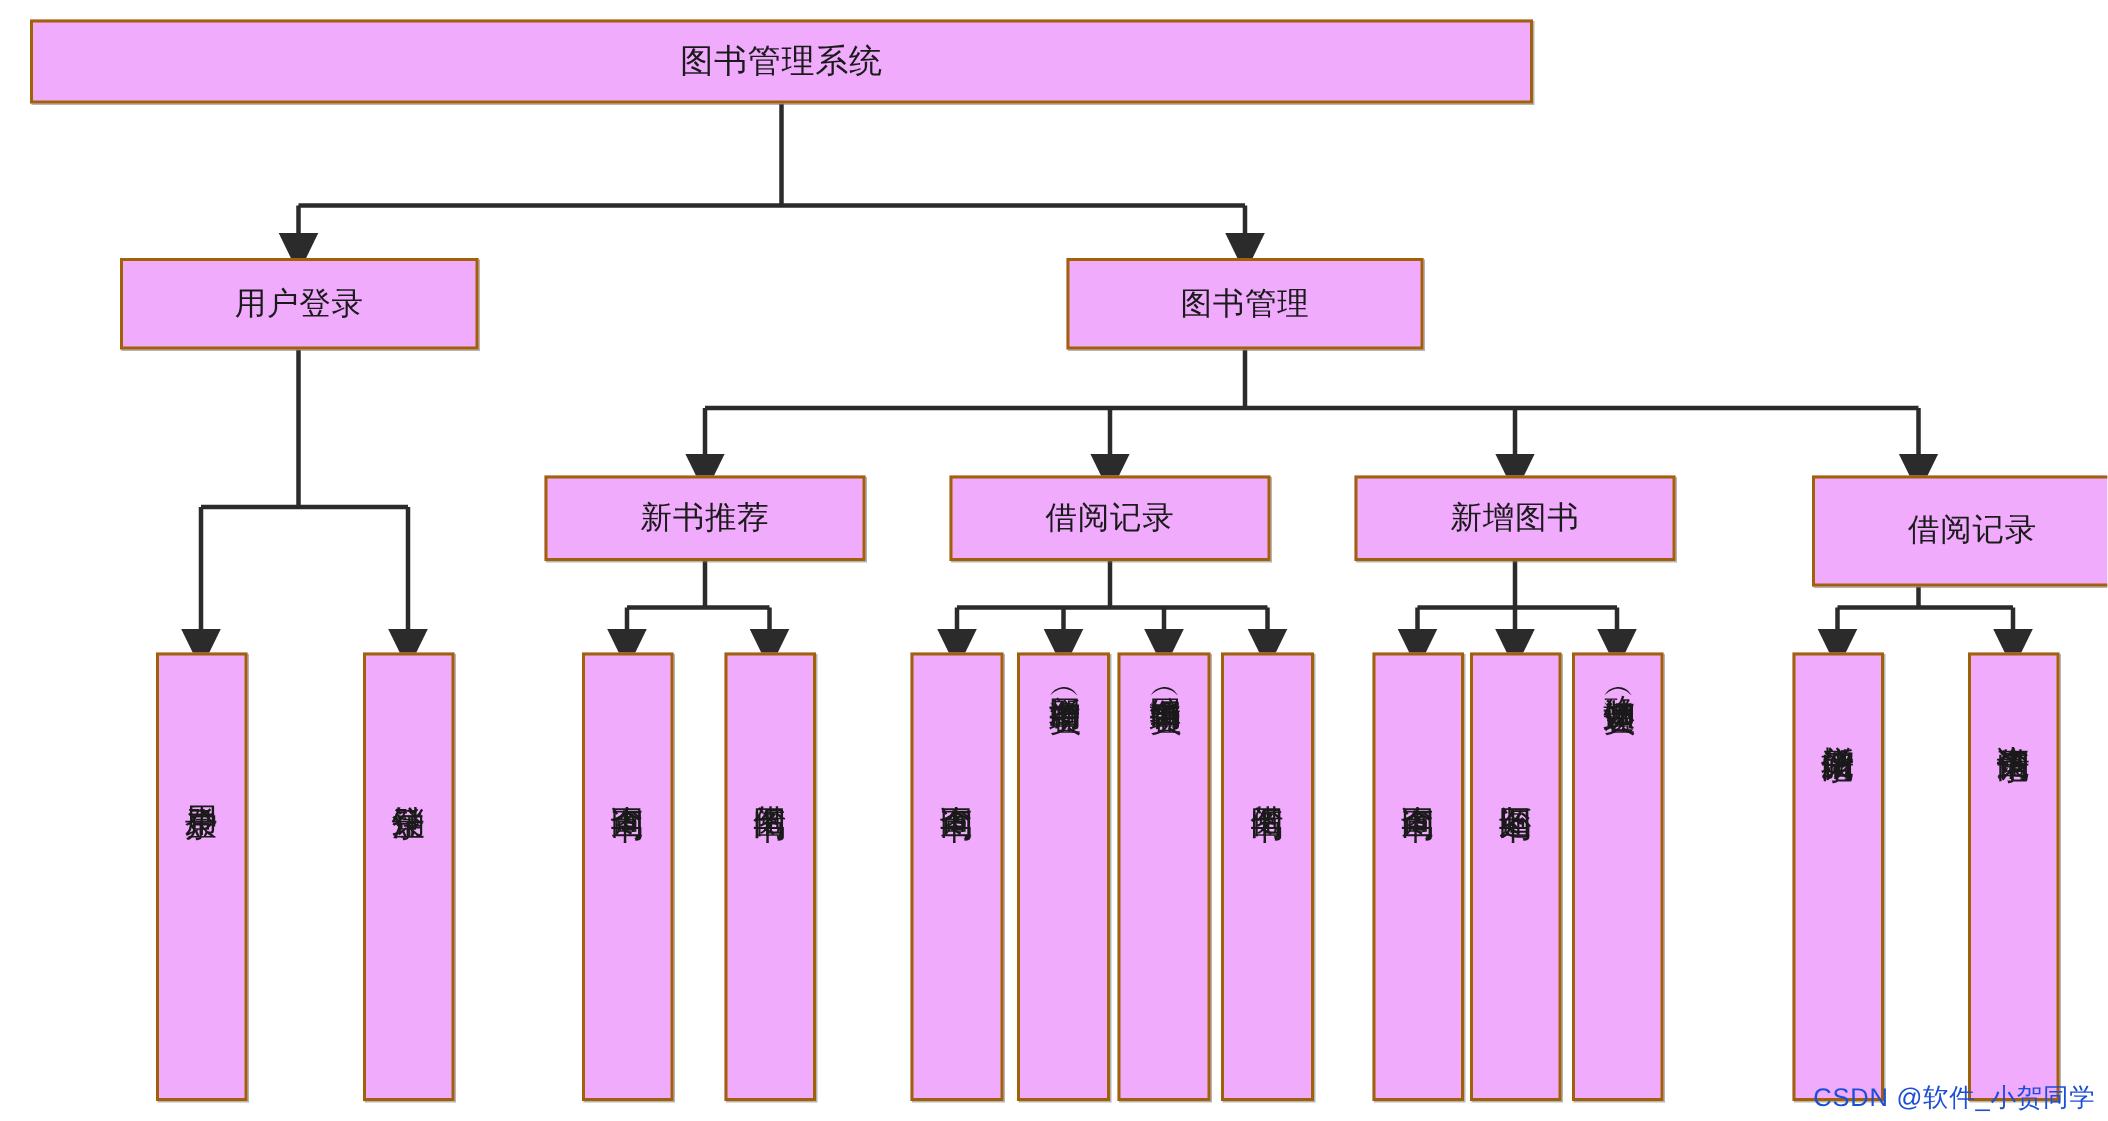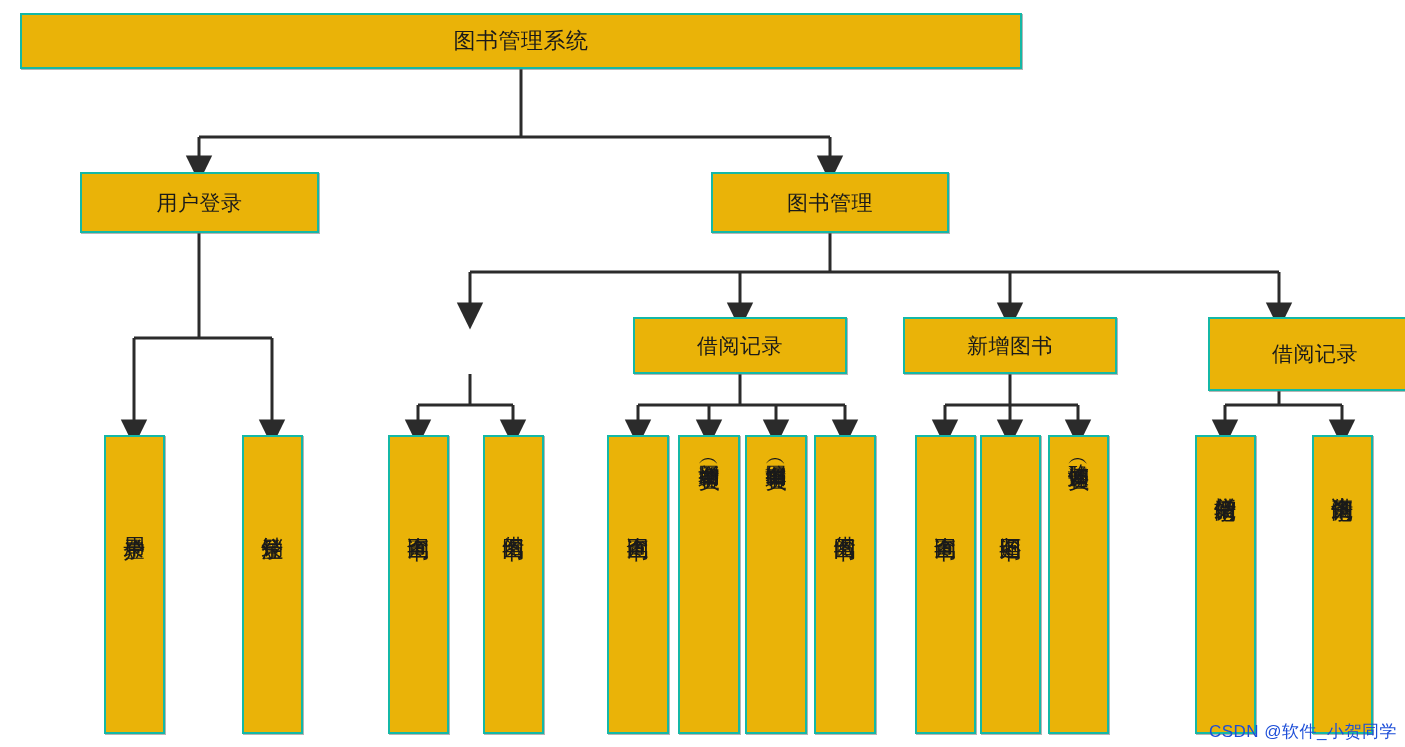--- a/index.html
+++ b/index.html
@@ -22,22 +22,22 @@
     position: absolute;
     left: 0;
     top: 0;
     width: 1405px;
     height: 747px;
     pointer-events: none;
   }
   .node {
     position: absolute;
     box-sizing: border-box;
-    background: #eab308;
-    border: 2px solid #14b8a6;
+    background: #f0abfc;
+    border: 2px solid #a16207;
     display: flex;
     align-items: center;
     justify-content: center;
     color: #1a1a1a;
     box-shadow: 1px 1px 0 rgba(120,120,120,0.55);
   }
   .node-label {
     display: block;
     white-space: nowrap;
     letter-spacing: 0.5px;
@@ -137,20 +137,23 @@
     <span class="node-label">图书管理系统</span>
   </div>
 
   <div class="node h" style="left:80px; top:172px; width:239px; height:61px;">
     <span class="node-label">用户登录</span>
   </div>
   <div class="node h" style="left:711px; top:172px; width:238px; height:61px;">
     <span class="node-label">图书管理</span>
   </div>
 
+  <div class="node h" style="left:363px; top:317px; width:214px; height:57px;">
+    <span class="node-label">新书推荐</span>
+  </div>
   <div class="node h" style="left:633px; top:317px; width:214px; height:57px;">
     <span class="node-label">借阅记录</span>
   </div>
   <div class="node h" style="left:903px; top:317px; width:214px; height:57px;">
     <span class="node-label">新增图书</span>
   </div>
   <div class="node h" style="left:1208px; top:317px; width:214px; height:74px;justify-content:center;">
     <span class="node-label">借阅记录</span>
   </div>
 

